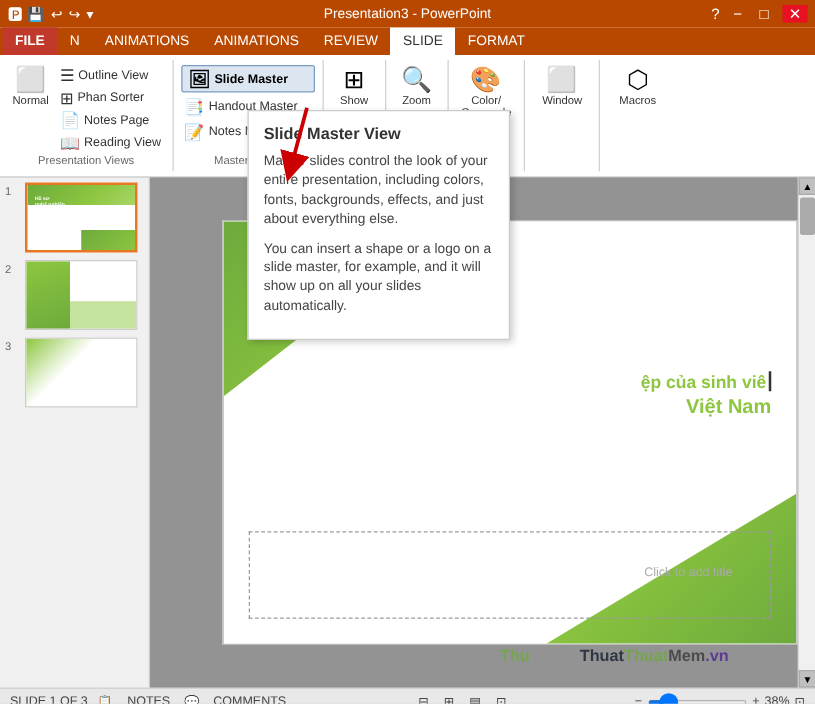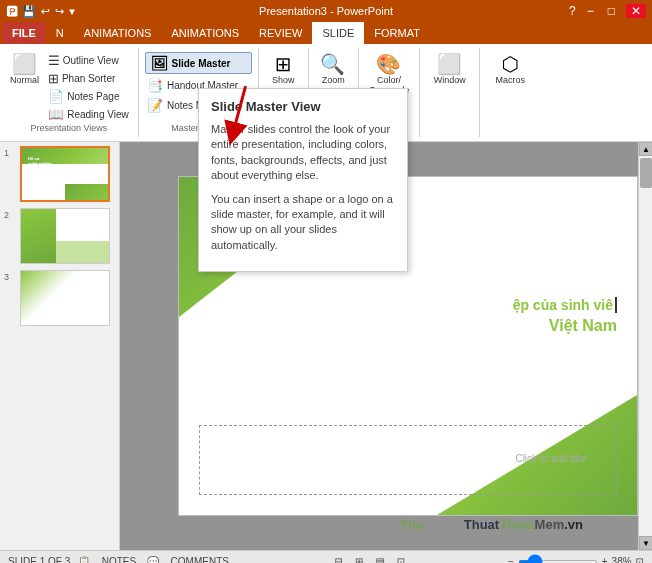--- a/index.html
+++ b/index.html
@@ -515,21 +515,21 @@
         <div class="line1" style="font-size:14px;color:#8dc63f;">ệp của sinh viê<span style="border-right:2px solid #333;padding-right:2px;"></span></div>
         <div style="font-size:16px;color:#8dc63f;margin-top:2px;">Việt Nam</div>
       </div>
 
       <div class="slide-content-box">
         <span class="slide-click-text">Click to add title</span>
       </div>
     </div>
 
     <div style="position:absolute;bottom:18px;right:55px;font-size:13px;font-weight:bold;opacity:0.75;">
-      <span style="color:#6daa3c;">Thu</span><span style="color:#0f172a;margin-left:40px;">Thuat</span><span style="color:#6daa3c;">Thuat</span><span style="color:#333;">Mem</span><span style="color:#000000;">.vn</span>
+      <span style="color:#6daa3c;">Thu</span><span style="color:#0f172a;margin-left:40px;">Thuat</span><span style="color:#6daa3c;">Thuat</span><span style="color:#333;">Mem</span><span style="color:#4c1d95;">.vn</span>
     </div>
   </div>
 
   <div class="right-scroll">
     <div class="scroll-btn">▲</div>
     <div class="scroll-track">
       <div class="scroll-thumb"></div>
     </div>
     <div class="scroll-btn">▼</div>
   </div>

